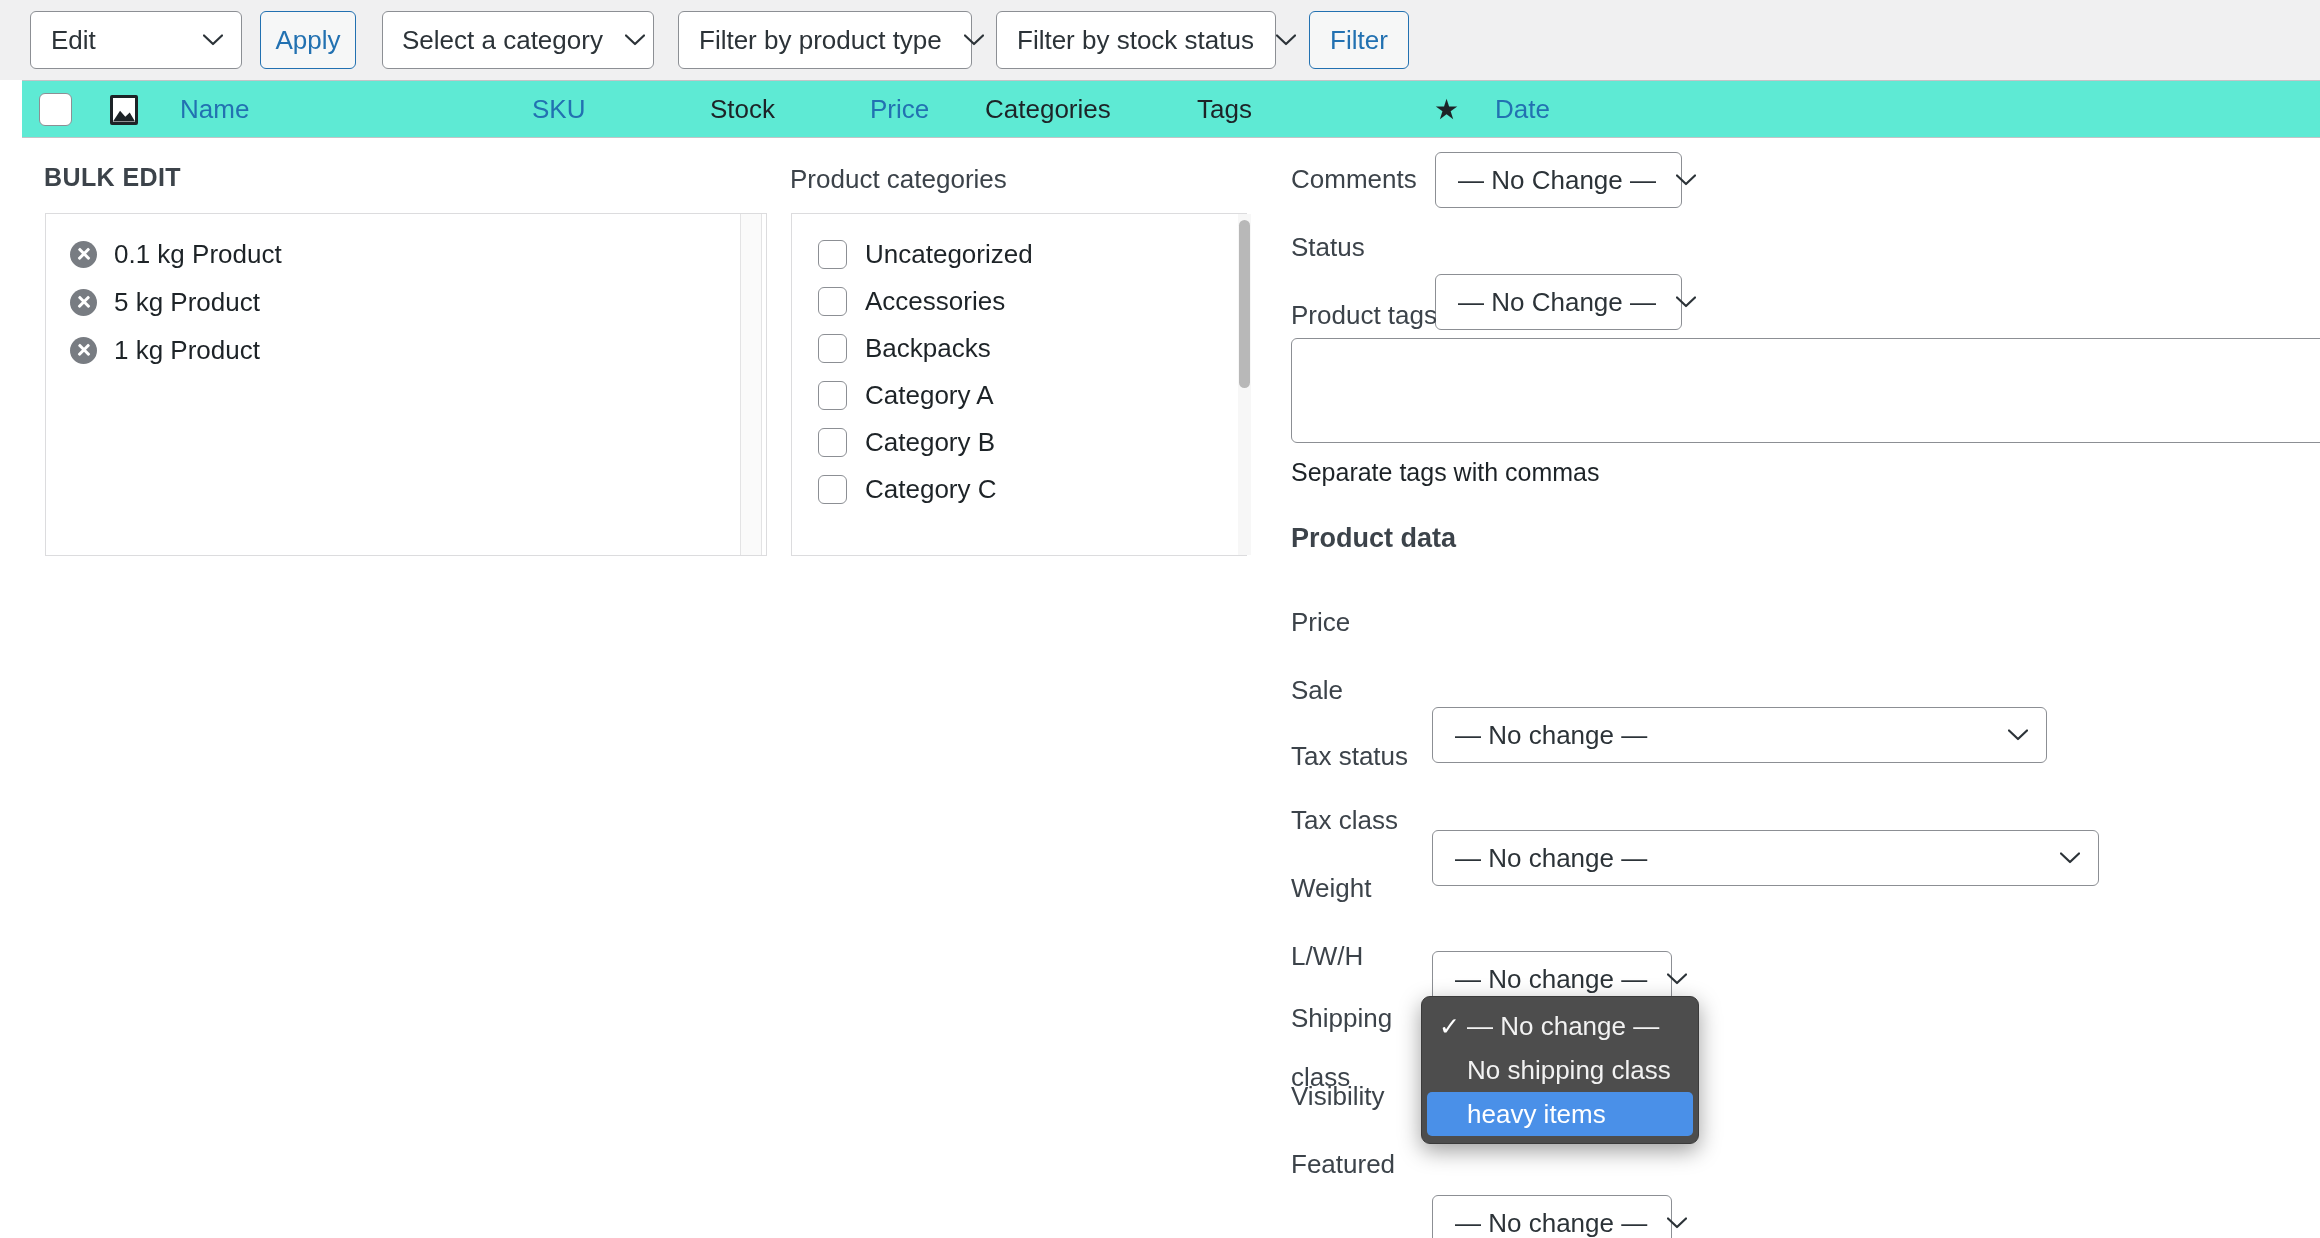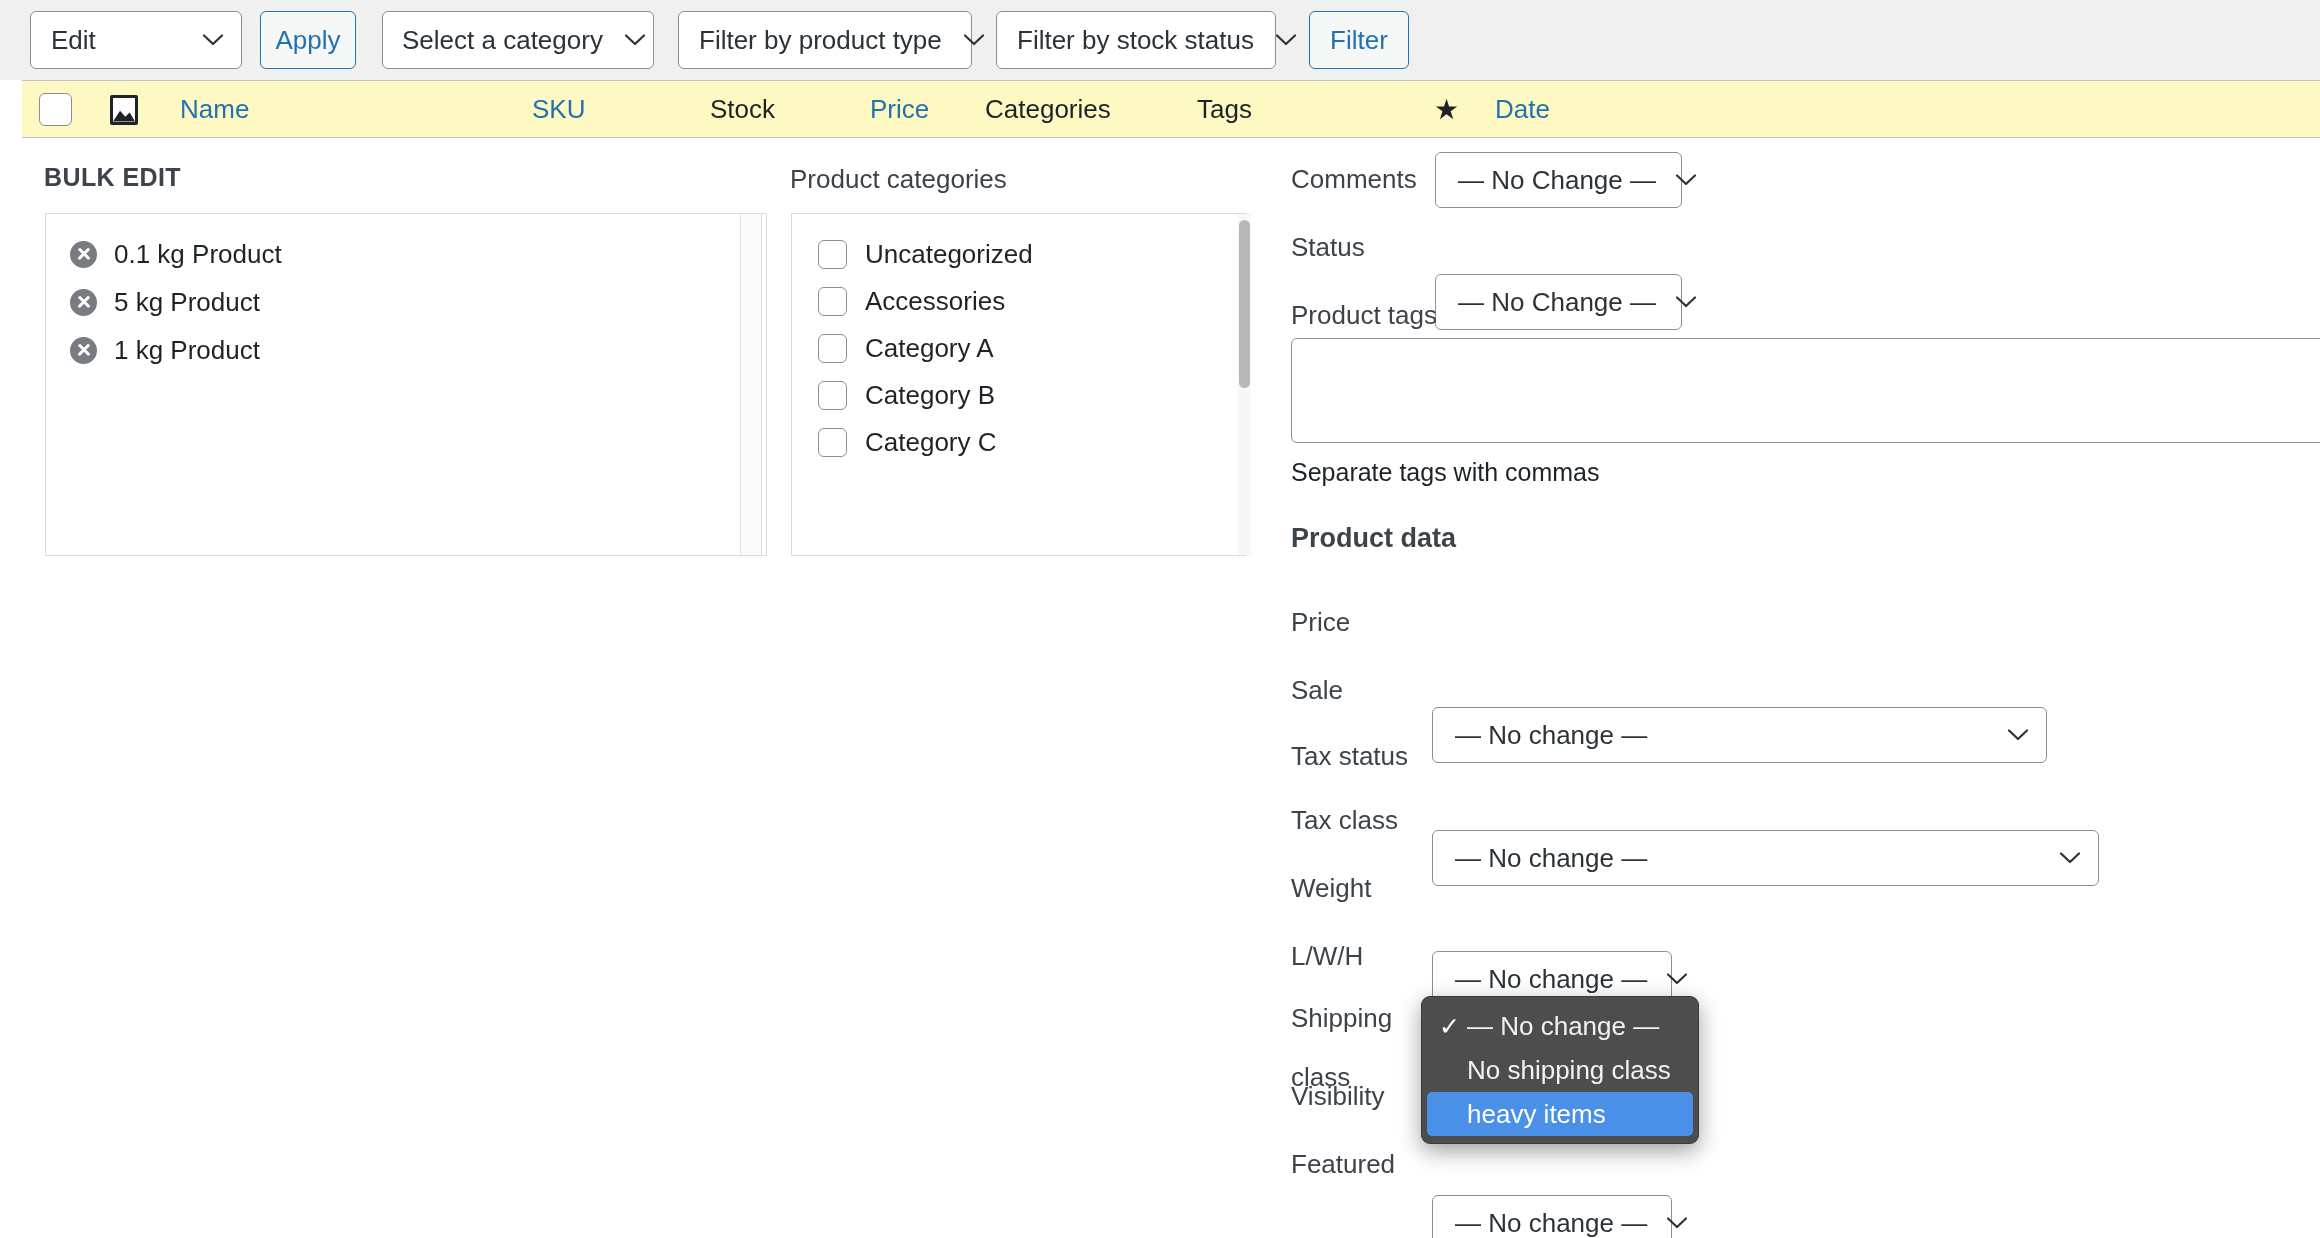--- a/index.html
+++ b/index.html
@@ -81,21 +81,21 @@
   #filter-button { margin-left: 33px; width: 100px; }
 
   
   .table-head {
     position: absolute;
     left: 22px; top: 80px;
     width: 2298px;
     height: 58px;
     border-top: 1px solid #c3c4c7;
     border-bottom: 1px solid #c3c4c7;
-    background: #fef9c3;
+    background: #5eead4;
   }
   .th {
     position: absolute;
     top: 0;
     height: 57px;
     display: flex;
     align-items: center;
     font-size: 26px;
     color: #1d2327;
     white-space: nowrap;
@@ -439,20 +439,24 @@
     <div class="cat-row">
       <span class="cb-small"></span>
       <span>Uncategorized</span>
     </div>
     <div class="cat-row">
       <span class="cb-small"></span>
       <span>Accessories</span>
     </div>
     <div class="cat-row">
       <span class="cb-small"></span>
+      <span>Backpacks</span>
+    </div>
+    <div class="cat-row">
+      <span class="cb-small"></span>
       <span>Category A</span>
     </div>
     <div class="cat-row">
       <span class="cb-small"></span>
       <span>Category B</span>
     </div>
     <div class="cat-row">
       <span class="cb-small"></span>
       <span>Category C</span>
     </div>

